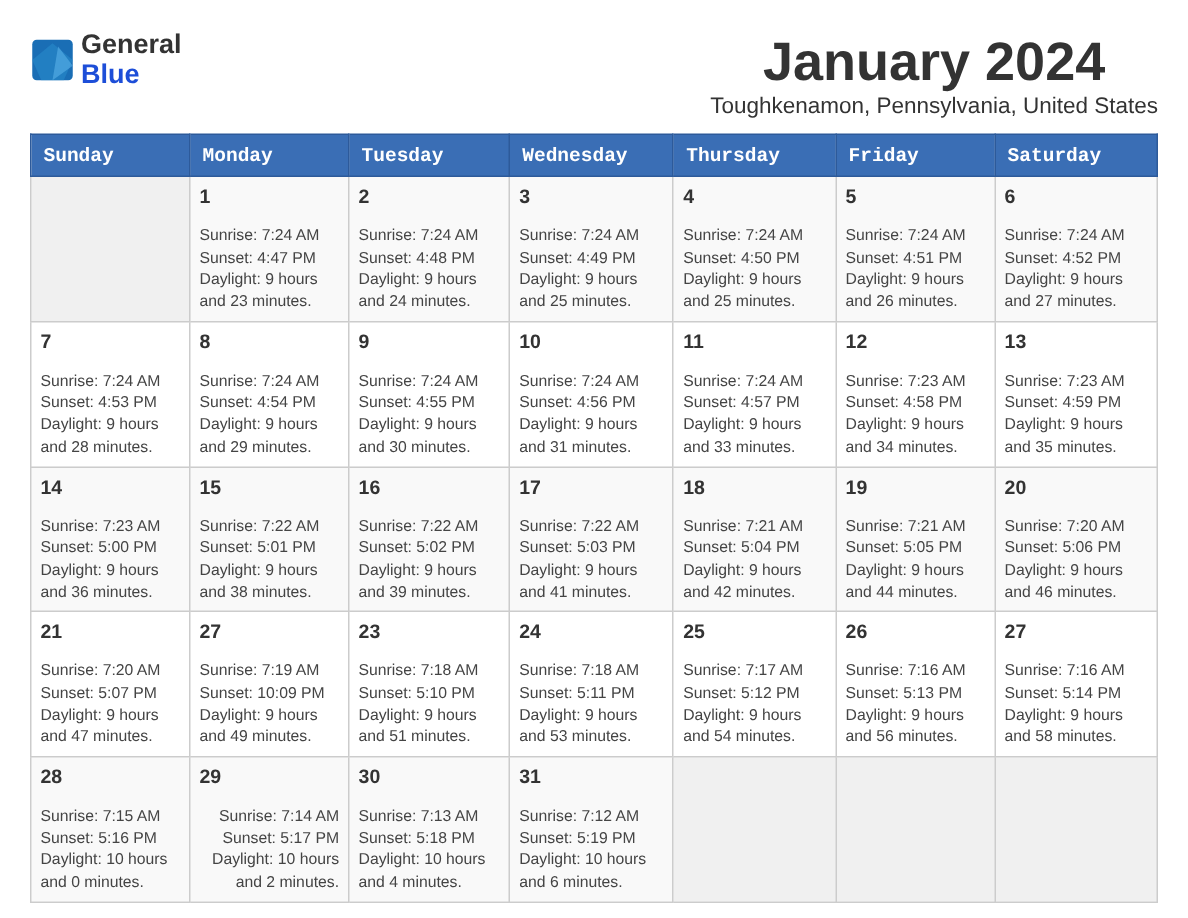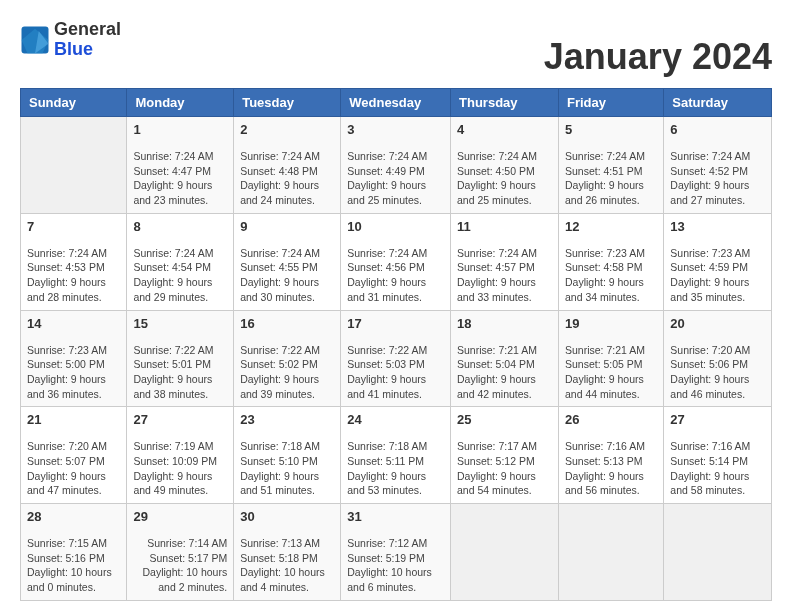--- a/index.html
+++ b/index.html
@@ -35,38 +35,38 @@
       font-weight: bold;
       color: #1d4ed8;
     }
     .logo-icon {
       width: 30px;
       height: 30px;
       margin-right: 4px;
     }
     .title-area {
       text-align: center;
-      margin-top: 16px;
     }
     .month-title {
       font-size: 36px;
       font-weight: bold;
       color: #333;
     }
     .location-title {
       font-size: 15px;
       color: #333;
     }
     table {
       width: 100%;
       border-collapse: collapse;
     }
     thead tr {
       background-color: #3a6eb5;
       color: #fff;
+      font-family: Liberation Mono, monospace;
     }
     thead th {
       padding: 6px 8px;
       text-align: left;
       font-size: 13px;
       font-weight: bold;
       border: 1px solid #2d5a9a;
     }
     tbody tr {
       vertical-align: top;
@@ -111,20 +111,21 @@
       <polygon points="20,5 38,20 30,38 10,38 2,20" fill="#2a8fd0" opacity="0.5"></polygon>
       <polygon points="25,8 38,25 20,38" fill="#5ab0e8" opacity="0.6"></polygon>
     </svg>
     <div class="logo-text">
       <span class="logo-general">General</span>
       <span class="logo-blue">Blue</span>
     </div>
   </div>
   <div class="title-area">
     <div class="month-title">January 2024</div>
+    <div class="location-title">Toughkenamon, Pennsylvania, United States</div>
   </div>
 </div>
 
 <table>
   <thead>
     <tr>
     <th>Sunday</th>
         <th>Monday</th>
         <th>Tuesday</th>
         <th>Wednesday</th>

